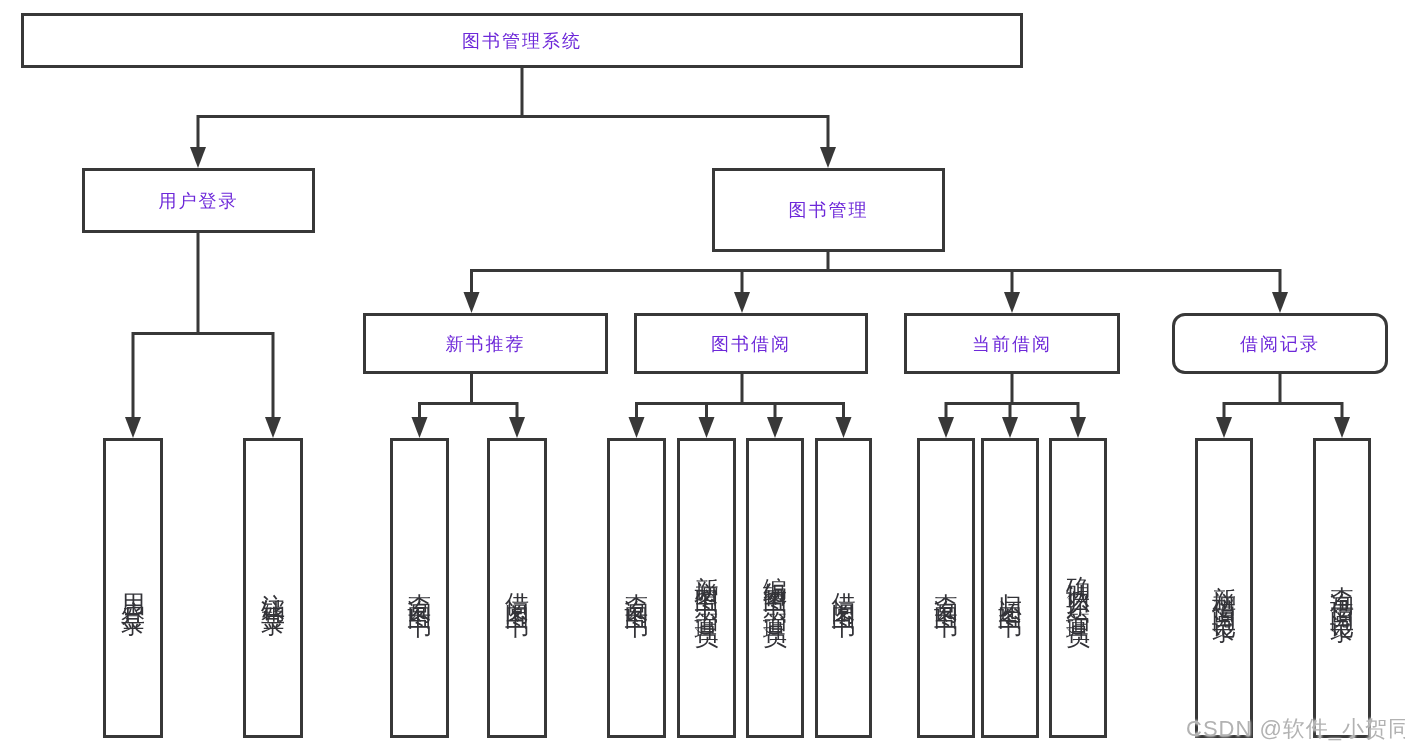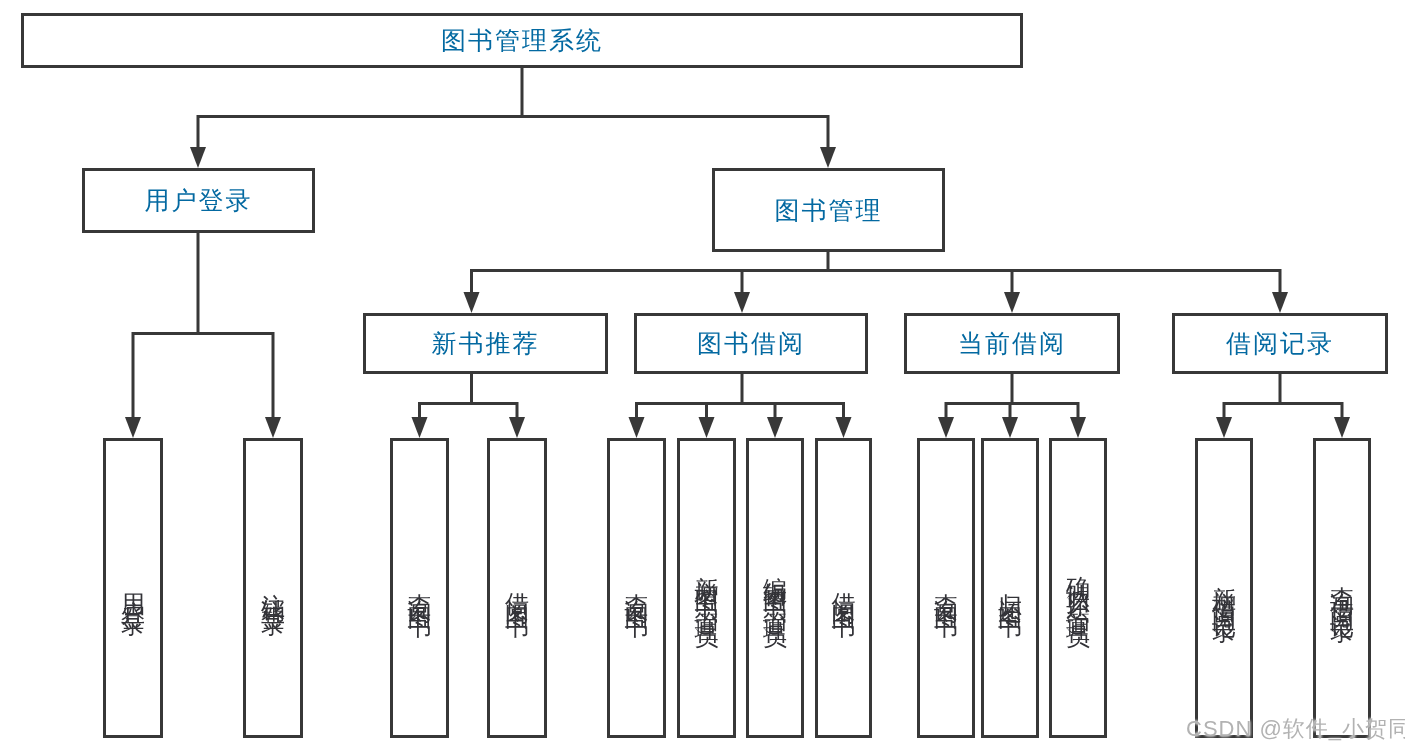--- a/index.html
+++ b/index.html
@@ -26,43 +26,43 @@
     box-sizing: border-box;
     border: 3px solid #383838;
     background: #ffffff;
     display: flex;
     align-items: center;
     justify-content: center;
     color: #333338;
     z-index: 2;
   }
   .hbox span {
-    font-size: 25px;
+    font-size: 18px;
     letter-spacing: 2px;
     white-space: nowrap;
-    color: #0369a1;
+    color: #6d28d9;
   }
   .vbox span {
     writing-mode: vertical-rl;
     text-orientation: mixed;
     font-size: 24px;
     letter-spacing: 7px;
     line-height: 1;
     color: #333338;
   }
   
   .n-root   { left: 21px;   top: 13px;  width: 1002px; height: 55px; }
   
   .n-login  { left: 82px;   top: 168px; width: 233px;  height: 65px; }
   .n-mgmt   { left: 712px;  top: 168px; width: 233px;  height: 84px; }
   
   .n-newbook{ left: 363px;  top: 313px; width: 245px;  height: 61px; }
   .n-borrow { left: 634px;  top: 313px; width: 234px;  height: 61px; }
   .n-current{ left: 904px;  top: 313px; width: 216px;  height: 61px; }
-  .n-records{ left: 1172px; top: 313px; width: 216px;  height: 61px; }
+  .n-records{ left: 1172px; top: 313px; width: 216px;  height: 61px; border-radius: 13px; }
   
   .leaf { top: 438px; height: 300px; }
   .l-01 { left: 103px;  width: 60px; }
   .l-02 { left: 243px;  width: 60px; }
   .l-03 { left: 390px;  width: 59px; }
   .l-04 { left: 487px;  width: 60px; }
   .l-05 { left: 607px;  width: 59px; }
   .l-06 { left: 677px;  width: 59px; }
   .l-07 { left: 746px;  width: 58px; }
   .l-08 { left: 815px;  width: 57px; }

